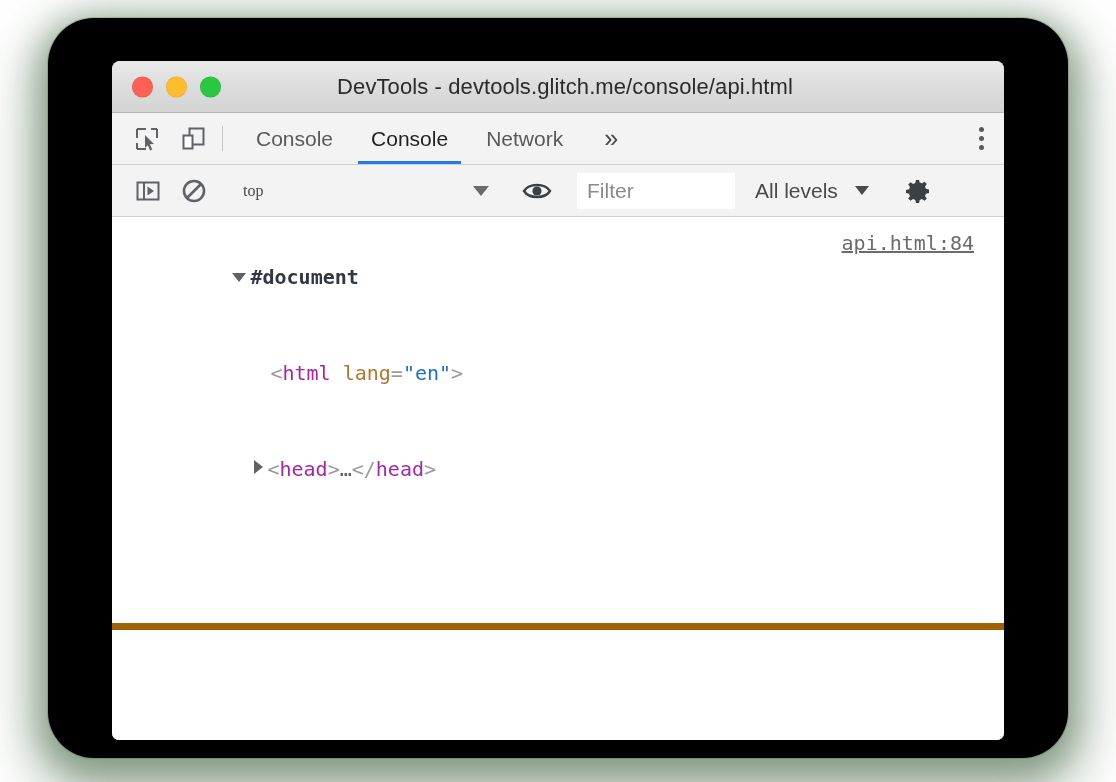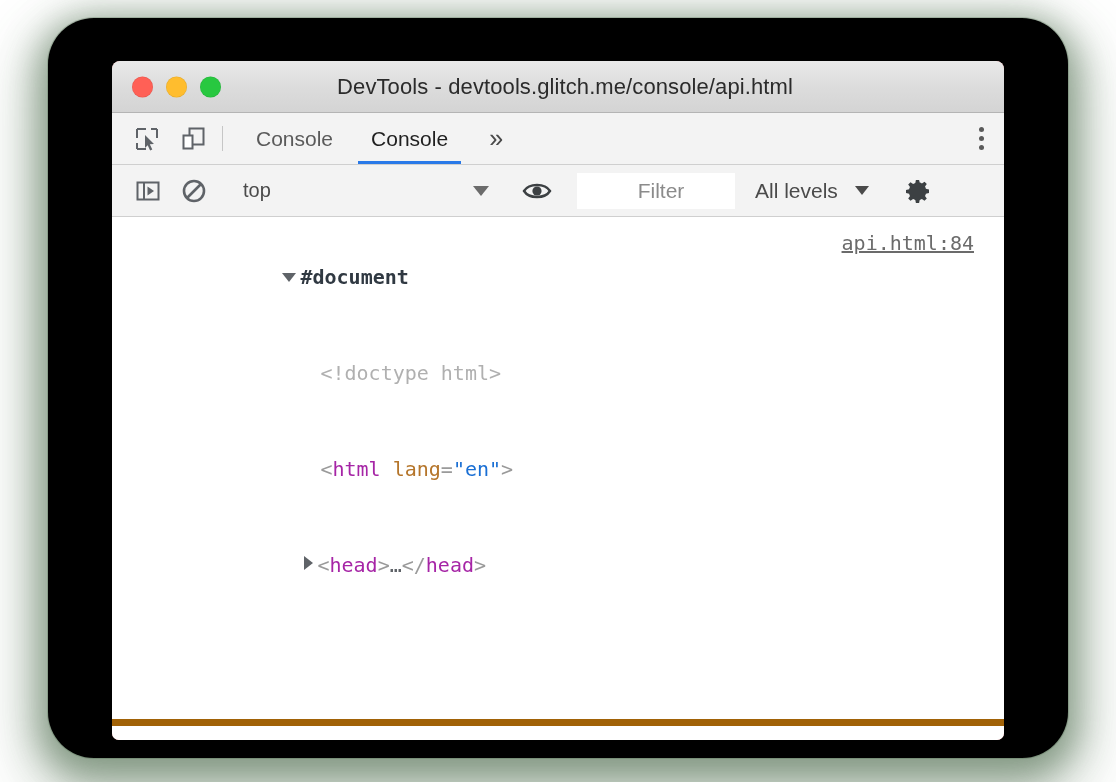--- a/index.html
+++ b/index.html
@@ -159,42 +159,41 @@
   .ct-icon { width: 28px; height: 28px; display:flex; align-items:center; justify-content:center; cursor:pointer; }
 
   #context-select {
     display: flex;
     align-items: center;
     width: 278px;
     padding-left: 18px;
     padding-right: 14px;
     cursor: pointer;
   }
-  #context-label { font-size: 20px; color: #4a4a4a; }
+  #context-label { font-size: 16px; color: #4a4a4a; font-family: Liberation Serif, serif; }
   .caret {
     margin-left: auto;
     width: 0; height: 0;
     border-left: 8px solid transparent;
     border-right: 8px solid transparent;
     border-top: 10px solid #6b6b6b;
   }
 
   #eye-wrap { padding: 0 18px; display:flex; align-items:center; cursor:pointer; }
 
   #filter-input {
     width: 158px;
     height: 36px;
     background: #ffffff;
     border: none;
     display: flex;
     align-items: center;
     padding-left: 10px;
     margin-left: 6px;
     cursor: text;
-    justify-content: center;
   }
   #filter-placeholder { font-size: 21px; color: #8b8b8b; }
 
   #levels-select {
     display: flex; align-items: center; gap: 17px;
     padding: 0 18px 0 20px;
     cursor: pointer;
   }
   #levels-label { font-size: 21px; color: #4a4a4a; }
   .caret-sm {
@@ -215,21 +214,20 @@
   .log-entry {
     position: relative;
     padding: 12px 0 10px 0;
     border-bottom: 7px solid #a16207;
     min-height: 185px;
   }
   .dom-tree {
     font-family: "DejaVu Sans Mono", monospace;
     font-size: 20px;
     line-height: 32px;
-    padding-left: 50px;
   }
   .tree-row { white-space: pre; }
   .tri {
     display: inline-block;
     width: 0; height: 0;
     vertical-align: 2px;
     margin-right: 4px;
   }
   .tri.open {
     border-left: 7px solid transparent;
@@ -293,20 +291,21 @@
           <rect x="9.5" y="2.5" width="14" height="16" fill="none" stroke="#5f6368" stroke-width="2"></rect>
           <rect x="3.5" y="9.5" width="9" height="13" fill="#ffffff" stroke="#5f6368" stroke-width="2"></rect>
         </svg>
       </span>
     </div>
     <div class="vsep"></div>
 
     <div class="tabs">
       <div class="tab">Console</div>
       <div class="tab active">Console</div>
+      <div class="tab">Network</div>
       <div class="tab overflow">»</div>
     </div>
 
     <div class="tabbar-right">
       <div class="vsep"></div>
       <div class="kebab">
         <i></i>
           <i></i>
           <i></i>
       </div>
@@ -367,23 +366,20 @@
 
     <div class="log-entry">
       <span class="source-link">api.html:84</span>
 
       <div class="dom-tree">
 
         <div class="tree-row">
           <span class="tri open"></span><span class="doc-name">#document</span>
         </div>
 
-        <div class="tree-row ind1">
-          <span class="c-doctype">&lt;!doctype html&gt;</span>
-        </div>
 
         <div class="tree-row ind1">
           <span class="c-punct">&lt;</span><span class="c-tag">html</span><span class="c-punct"> </span><span class="c-attr">lang</span><span class="c-punct">=</span><span class="c-val">"en"</span><span class="c-punct">&gt;</span>
         </div>
 
         <div class="tree-row ind2">
           <span class="tri closed"></span><span class="c-punct">&lt;</span><span class="c-tag">head</span><span class="c-punct">&gt;</span><span class="c-ellip">…</span><span class="c-punct">&lt;/</span><span class="c-tag">head</span><span class="c-punct">&gt;</span>
         </div>
 
         <div class="tree-row ind2">

